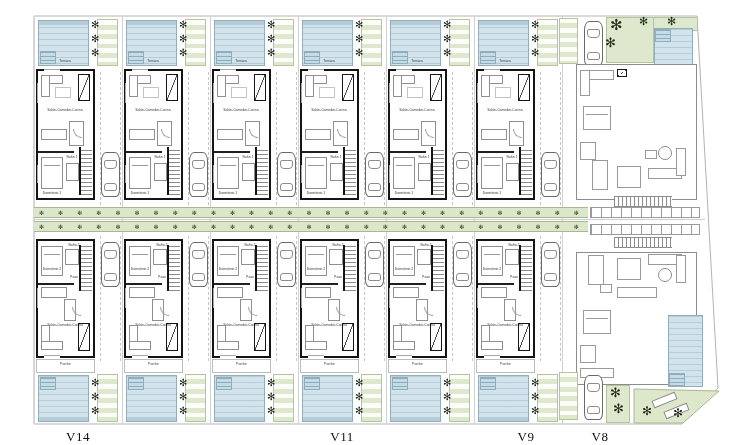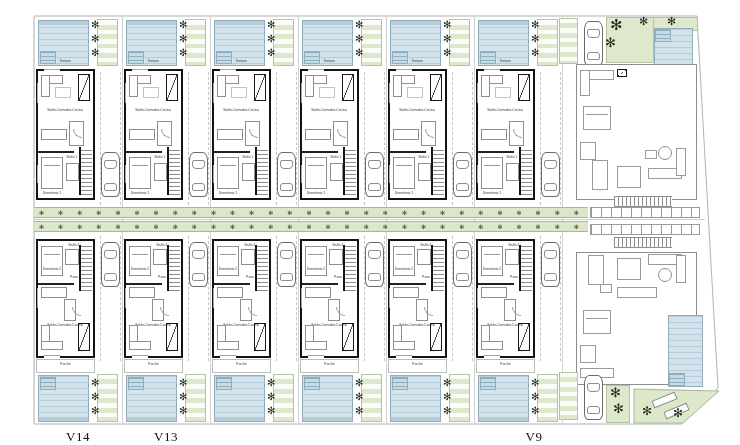--- a/index.html
+++ b/index.html
@@ -294,21 +294,20 @@
       </div>
       <div class="pool" style="left:4px;top:375px;width:51px;height:47px">
         <div class="pband" style="bottom:0"></div>
         <div class="psteps" style="left:1px;top:1px"></div>
       </div>
       <div class="green slats" style="left:63px;top:374px;width:21px;height:48px"></div>
       <span class="palm" style="left:57px;top:378px;font-size:10px">✻</span>
       <span class="palm" style="left:57px;top:392px;font-size:10px">✻</span>
       <span class="palm" style="left:57px;top:406px;font-size:10px">✻</span>
 
-      <div class="vlabel" style="left:0">V13</div>
     </div>
 
     <div class="plot" style="top: 0px; width: 88px; height: 445px; left: 210px;">
 
       <div class="pool" style="left:4px;top:20px;width:51px;height:46px">
         <div class="pband" style="top:0"></div>
         <div class="psteps" style="left:1px;bottom:1px"></div>
       </div>
       <div class="green slats" style="left:63px;top:19px;width:21px;height:47px"></div>
       <span class="palm" style="left:57px;top:20px;font-size:10px">✻</span>
@@ -441,20 +440,21 @@
       </div>
       <div class="pool" style="left:4px;top:375px;width:51px;height:47px">
         <div class="pband" style="bottom:0"></div>
         <div class="psteps" style="left:1px;top:1px"></div>
       </div>
       <div class="green slats" style="left:63px;top:374px;width:21px;height:48px"></div>
       <span class="palm" style="left:57px;top:378px;font-size:10px">✻</span>
       <span class="palm" style="left:57px;top:392px;font-size:10px">✻</span>
       <span class="palm" style="left:57px;top:406px;font-size:10px">✻</span>
 
+      <div class="vlabel" style="left:0">V11</div>
     </div>
 
     <div class="plot" style="top: 0px; width: 88px; height: 445px; left: 386px;">
 
       <div class="pool" style="left:4px;top:20px;width:51px;height:46px">
         <div class="pband" style="top:0"></div>
         <div class="psteps" style="left:1px;bottom:1px"></div>
       </div>
       <div class="green slats" style="left:63px;top:19px;width:21px;height:47px"></div>
       <span class="palm" style="left:57px;top:20px;font-size:10px">✻</span>
@@ -587,21 +587,21 @@
       </div>
       <div class="pool" style="left:4px;top:375px;width:51px;height:47px">
         <div class="pband" style="bottom:0"></div>
         <div class="psteps" style="left:1px;top:1px"></div>
       </div>
       <div class="green slats" style="left:63px;top:374px;width:21px;height:48px"></div>
       <span class="palm" style="left:57px;top:378px;font-size:10px">✻</span>
       <span class="palm" style="left:57px;top:392px;font-size:10px">✻</span>
       <span class="palm" style="left:57px;top:406px;font-size:10px">✻</span>
 
-      <div class="vlabel" style="left:16px">V9</div>
+      <div class="vlabel" style="left:8px">V9</div>
     </div>
   </div>
 
   <div class="v8" style="left:562px;top:0;width:178px;height:445px;">
 
     <div class="green slats" style="left:-3px;top:18px;width:19px;height:46px"></div>
     <div class="car" style="left:22px;top:21px"></div>
     <div class="green" style="left:44px;top:17px;width:92px;height:14px"></div>
     <div class="green" style="left:44px;top:17px;width:48px;height:46px"></div>
     <span class="palm" style="left:48px;top:20px;font-size:15px">✻</span>
@@ -650,15 +650,16 @@
     <div class="green slats" style="left:-3px;top:372px;width:19px;height:48px"></div>
     <div class="car" style="left:22px;top:375px"></div>
     <div class="green" style="left:44px;top:385px;width:24px;height:38px"></div>
     <span class="palm" style="left:48px;top:388px;font-size:13px">✻</span>
     <span class="palm" style="left:51px;top:404px;font-size:13px">✻</span>
     <div class="lounger" style="left:90px;top:396px;transform:rotate(-22deg)"></div>
     <div class="lounger" style="left:102px;top:407px;transform:rotate(-22deg)"></div>
     <span class="palm" style="left:80px;top:406px;font-size:12px">✻</span>
     <span class="palm" style="left:111px;top:408px;font-size:12px">✻</span>
 
+    <div class="vlabel" style="left:-6px">V8</div>
   </div>
 
 </div>
 
 </body></html>

